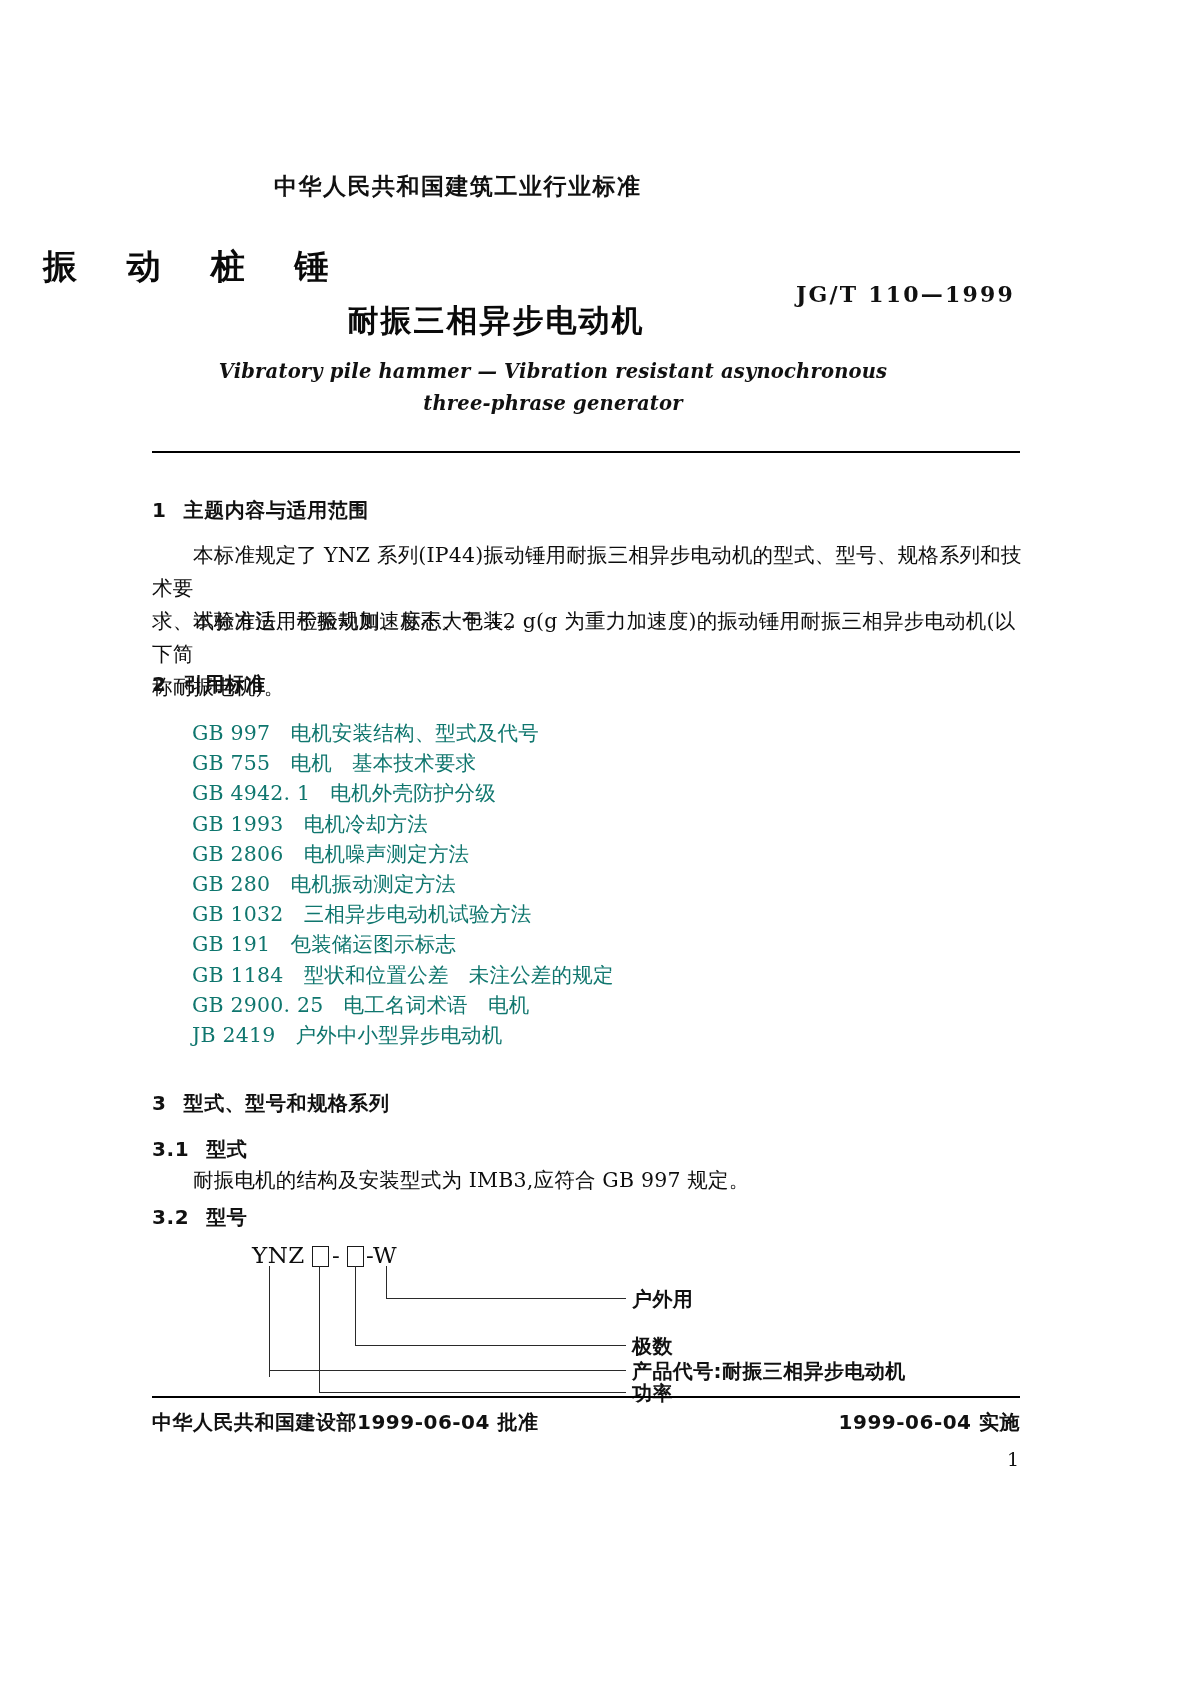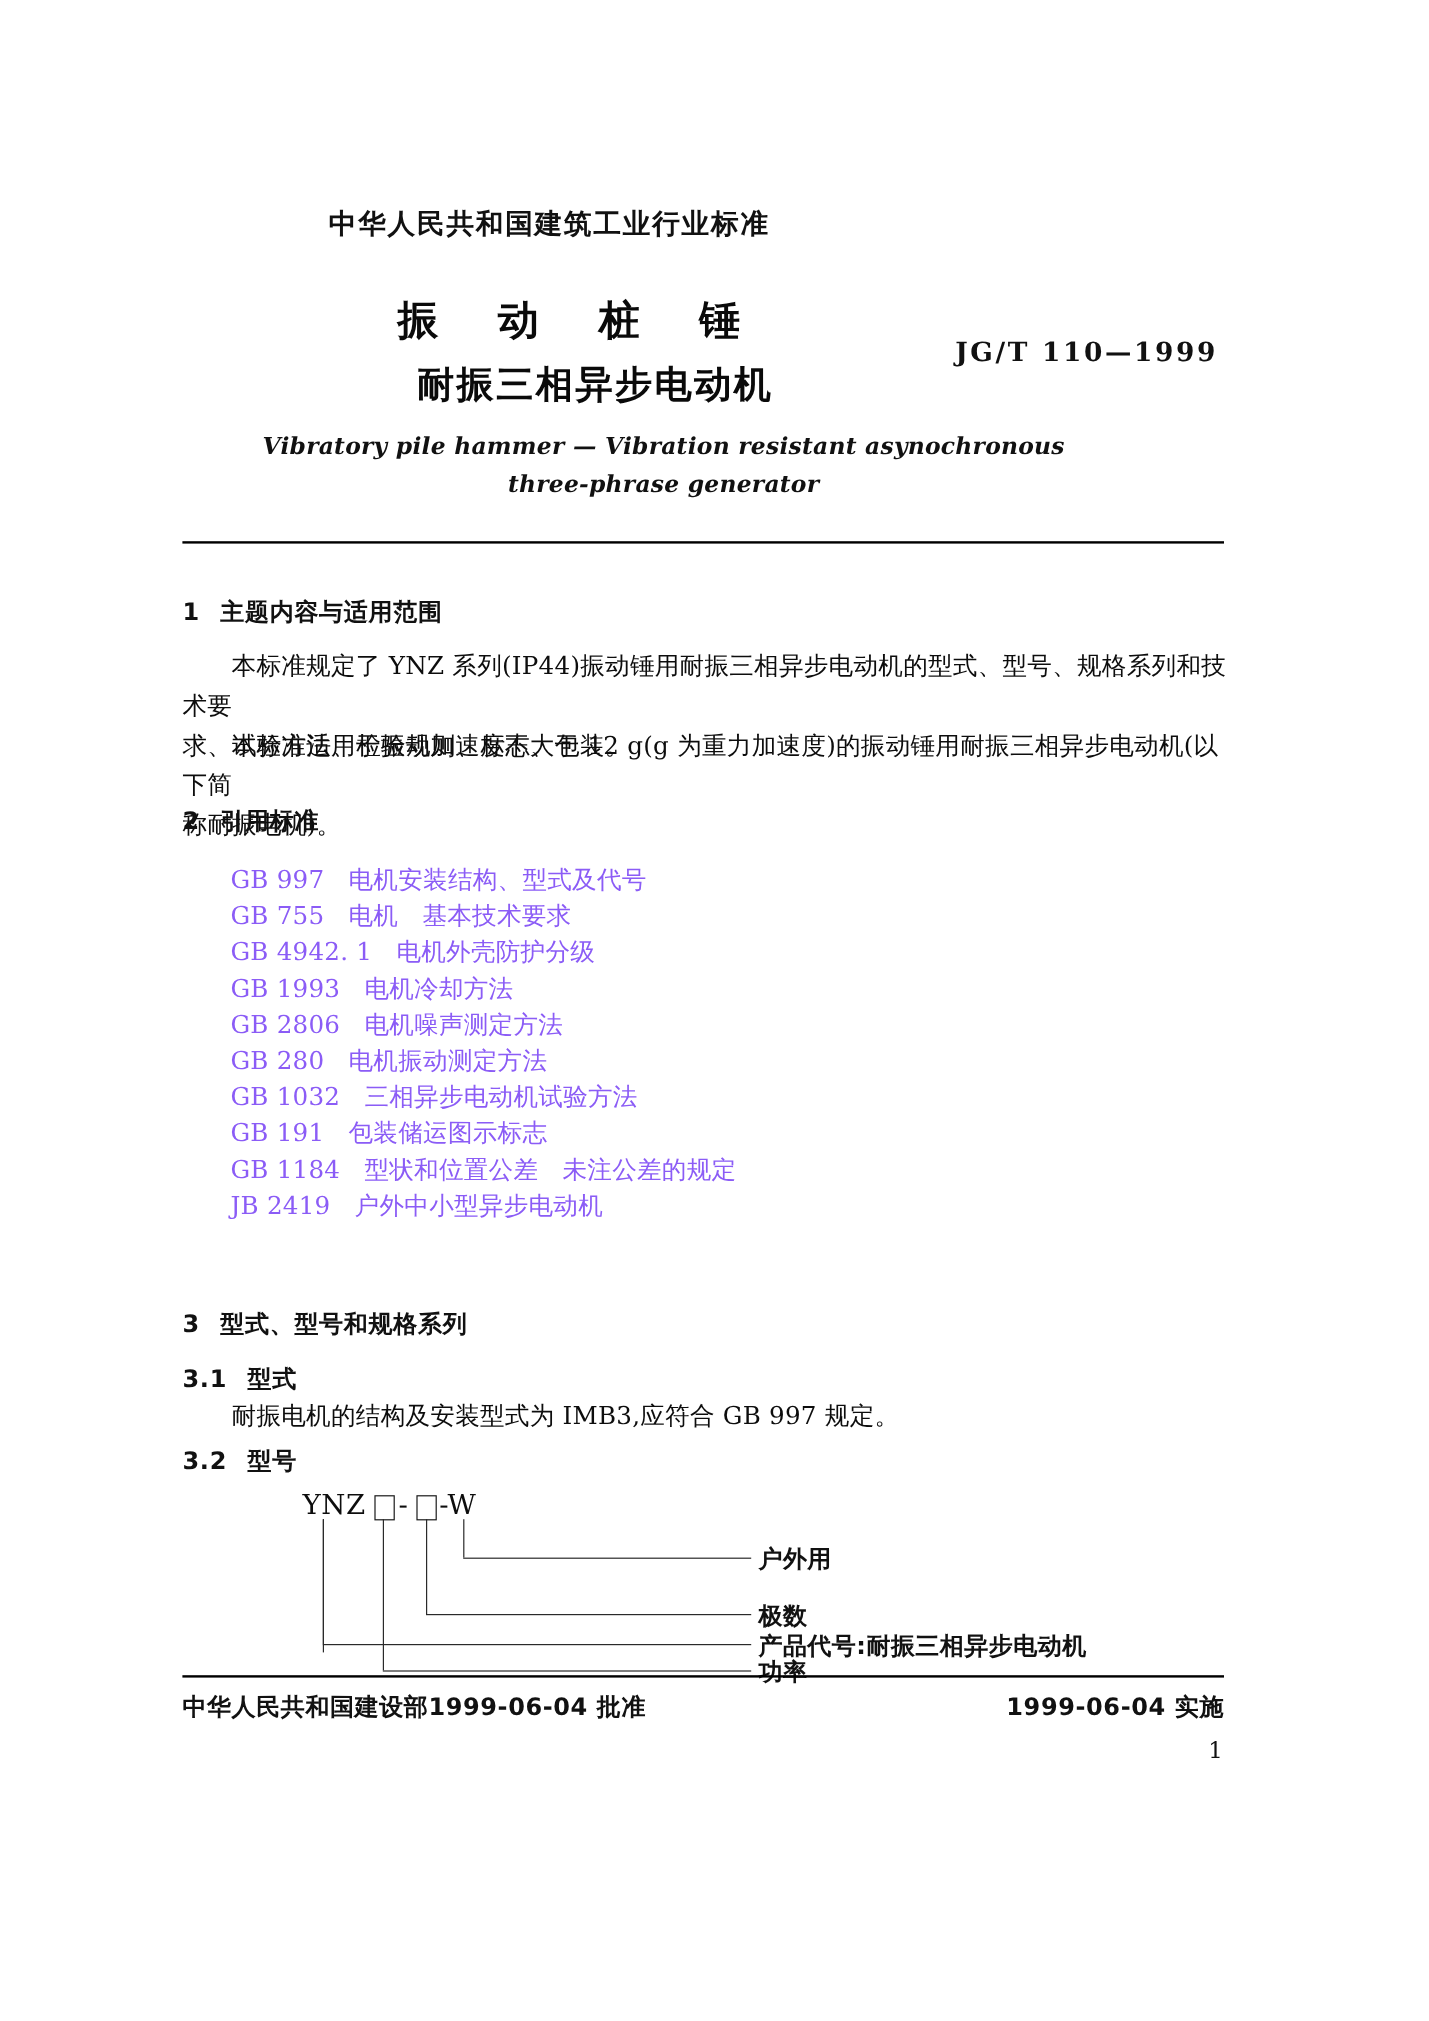--- a/index.html
+++ b/index.html
@@ -39,21 +39,20 @@
   .title-block {
     position: absolute;
     left: 0;
     top: 228px;
     width: 1191px;
   }
   .title-line1 {
     position: absolute;
     left: 0; top: 0;
     width: 900px;
-    text-align: center;
     font-family: "DejaVu Sans", "Liberation Sans", sans-serif;
     font-weight: bold;
     font-size: 34px;
     letter-spacing: 19px;
     text-indent: 19px;
     color: #0a0a0a;
   }
   .title-line2 {
     position: absolute;
     left: 0; top: 56px;
@@ -148,21 +147,21 @@
   .ref-list {
     position: absolute;
     left: 168px;
     top: 702px;
   }
   .ref-item {
     font-family: "DejaVu Serif", "Liberation Serif", serif;
     font-size: 20.5px;
     line-height: 30.2px;
     letter-spacing: 0.2px;
-    color: #8b5cf6;
+    color: #0f766e;
     white-space: pre;
   }
 
   
   .diagram {
     position: absolute;
     left: 0;
     top: 1196px;
     width: 1191px;
     height: 180px;
@@ -286,20 +285,21 @@
     <div class="ref-list">
       <div class="ref-item">GB 997   电机安装结构、型式及代号</div>
       <div class="ref-item">GB 755   电机   基本技术要求</div>
       <div class="ref-item">GB 4942. 1   电机外壳防护分级</div>
       <div class="ref-item">GB 1993   电机冷却方法</div>
       <div class="ref-item">GB 2806   电机噪声测定方法</div>
       <div class="ref-item">GB 280   电机振动测定方法</div>
       <div class="ref-item">GB 1032   三相异步电动机试验方法</div>
       <div class="ref-item">GB 191   包装储运图示标志</div>
       <div class="ref-item">GB 1184   型状和位置公差   未注公差的规定</div>
+      <div class="ref-item">GB 2900. 25   电工名词术语   电机</div>
       <div class="ref-item">JB 2419   户外中小型异步电动机</div>
     </div>
 
     <div class="h1" style="left:128px; top:1074px;">
       <span class="num">3</span><span>型式、型号和规格系列</span>
     </div>
 
     <div class="h2" style="left:128px; top:1120px;">
       <span class="num">3.1</span><span>型式</span>
     </div>

